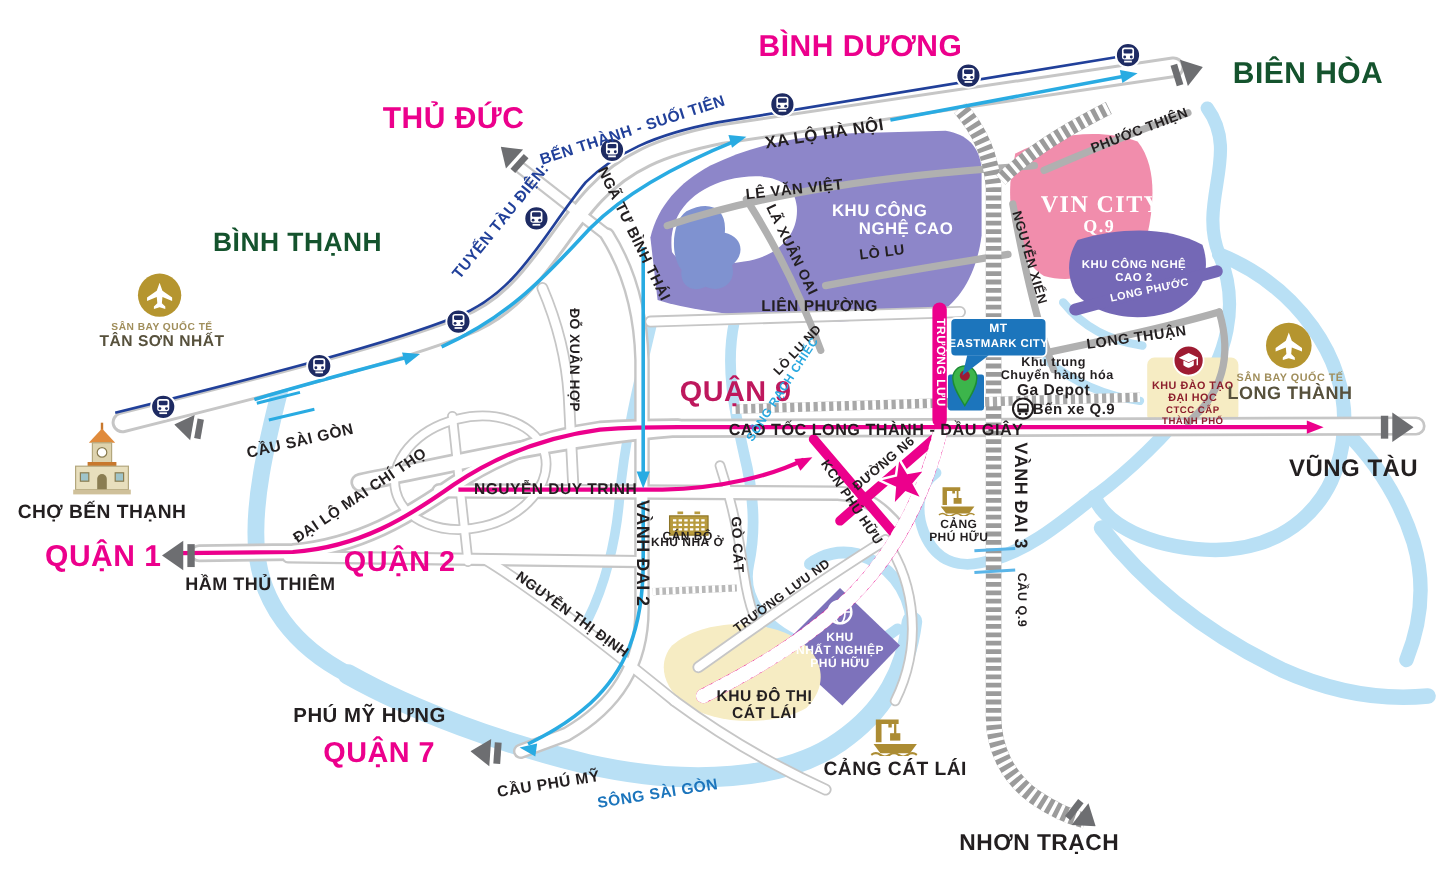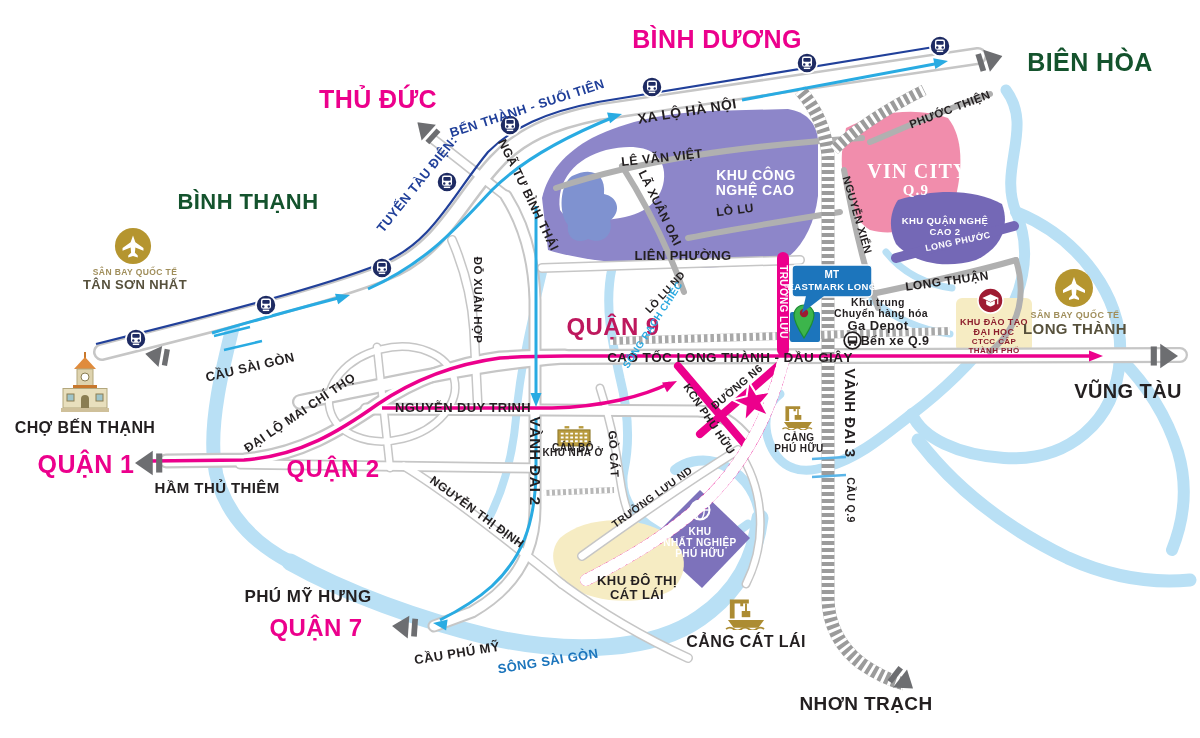--- a/index.html
+++ b/index.html
@@ -282,25 +282,25 @@
   <div class="lbl" style="left:548px;top:661px;font-size:13px;color:#1c75bc;transform:translate(-50%,-50%) rotate(-9deg)">SÔNG SÀI GÒN</div>
   <div class="lbl" style="left:653px;top:325px;font-size:10px;color:#2aa9e0;transform:translate(-50%,-50%) rotate(-57deg)">SÔNG RẠCH CHIẾC</div>
 
   <div class="lbl" style="left:417px;top:184px;font-size:13px;color:#21409a;transform:translate(-50%,-50%) rotate(-51deg)">TUYẾN TÀU ĐIỆN:</div>
   <div class="lbl" style="left:527px;top:108px;font-size:13px;color:#21409a;transform:translate(-50%,-50%) rotate(-18deg)">BẾN THÀNH - SUỐI TIÊN</div>
   <div class="lbl" style="left:878px;top:302px;font-size:10.5px">Khu trung</div>
   <div class="lbl" style="left:881px;top:313px;font-size:10.5px">Chuyển hàng hóa</div>
   <div class="lbl" style="left:878px;top:325px;font-size:13px">Ga Depot</div>
   <div class="lbl" style="left:895px;top:341px;font-size:12.5px">Bến xe Q.9</div>
 
-  <div class="lbl" style="left:756px;top:175px;font-size:14px;color:#fff">KHU CÔNG</div>
+  <div class="lbl" style="left:733px;top:175px;font-size:14px;color:#fff">KHU CÔNG</div>
   <div class="lbl" style="left:755px;top:190px;font-size:14px;color:#fff">NGHỆ CAO</div>
   <div class="lbl serif" style="left:918px;top:171px;font-size:20px;color:#fff">VIN CITY</div>
   <div class="lbl serif" style="left:916px;top:190px;font-size:15px;color:#fff">Q.9</div>
-  <div class="lbl" style="left:945px;top:221px;font-size:9.5px;color:#fff">KHU QUẬN NGHỆ</div>
+  <div class="lbl" style="left:945px;top:221px;font-size:9.5px;color:#fff">KHU CÔNG NGHỆ</div>
   <div class="lbl" style="left:945px;top:232px;font-size:9.5px;color:#fff">CAO 2</div>
   <div class="lbl" style="left:700px;top:532px;font-size:10px;color:#fff">KHU</div>
   <div class="lbl" style="left:700px;top:543px;font-size:10px;color:#fff">NHẤT NGHIỆP</div>
   <div class="lbl" style="left:700px;top:554px;font-size:10px;color:#fff">PHÚ HỮU</div>
   <div class="lbl" style="left:637px;top:580px;font-size:13px">KHU ĐÔ THỊ</div>
   <div class="lbl" style="left:637px;top:594px;font-size:13px">CÁT LÁI</div>
   <div class="lbl" style="left:994px;top:322px;font-size:9px;color:#8d1f2d">KHU ĐÀO TẠO</div>
   <div class="lbl" style="left:994px;top:332px;font-size:9px;color:#8d1f2d">ĐẠI HỌC</div>
   <div class="lbl" style="left:994px;top:342px;font-size:8px;color:#8d1f2d">CTCC CẤP</div>
   <div class="lbl" style="left:994px;top:351px;font-size:8px;color:#8d1f2d">THÀNH PHỐ</div>
@@ -310,16 +310,16 @@
   <div class="lbl" style="left:85px;top:428px;font-size:16px">CHỢ BẾN THẠNH</div>
   <div class="lbl" style="left:135px;top:272px;font-size:8.5px;color:#a08e5b">SÂN BAY QUỐC TẾ</div>
   <div class="lbl" style="left:135px;top:284px;font-size:13px;color:#57513c">TÂN SƠN NHẤT</div>
   <div class="lbl" style="left:1075px;top:315px;font-size:9px;color:#a08e5b">SÂN BAY QUỐC TẾ</div>
   <div class="lbl" style="left:1075px;top:328px;font-size:15px;color:#57513c">LONG THÀNH</div>
   <div class="lbl" style="left:799px;top:438px;font-size:10px">CẢNG</div>
   <div class="lbl" style="left:799px;top:449px;font-size:10px">PHÚ HỮU</div>
   <div class="lbl" style="left:746px;top:642px;font-size:16px">CẢNG CÁT LÁI</div>
 
   <div class="lbl" style="left:832px;top:275px;font-size:10px;color:#fff">MT</div>
-  <div class="lbl" style="left:832px;top:287px;font-size:9.5px;color:#fff">EASTMARK LONG</div>
+  <div class="lbl" style="left:832px;top:287px;font-size:9.5px;color:#fff">EASTMARK CITY</div>
 </div>
 
 </div>
 
 </body></html>

